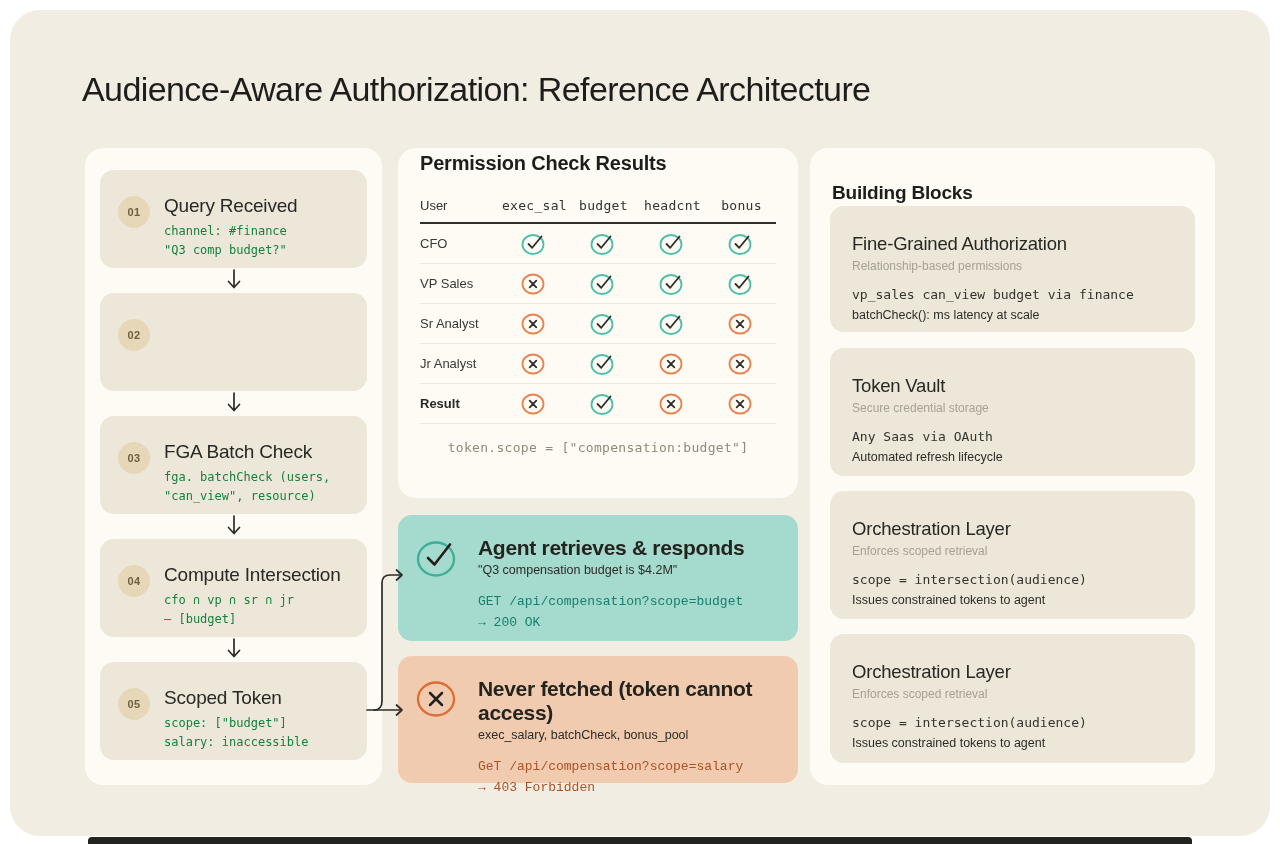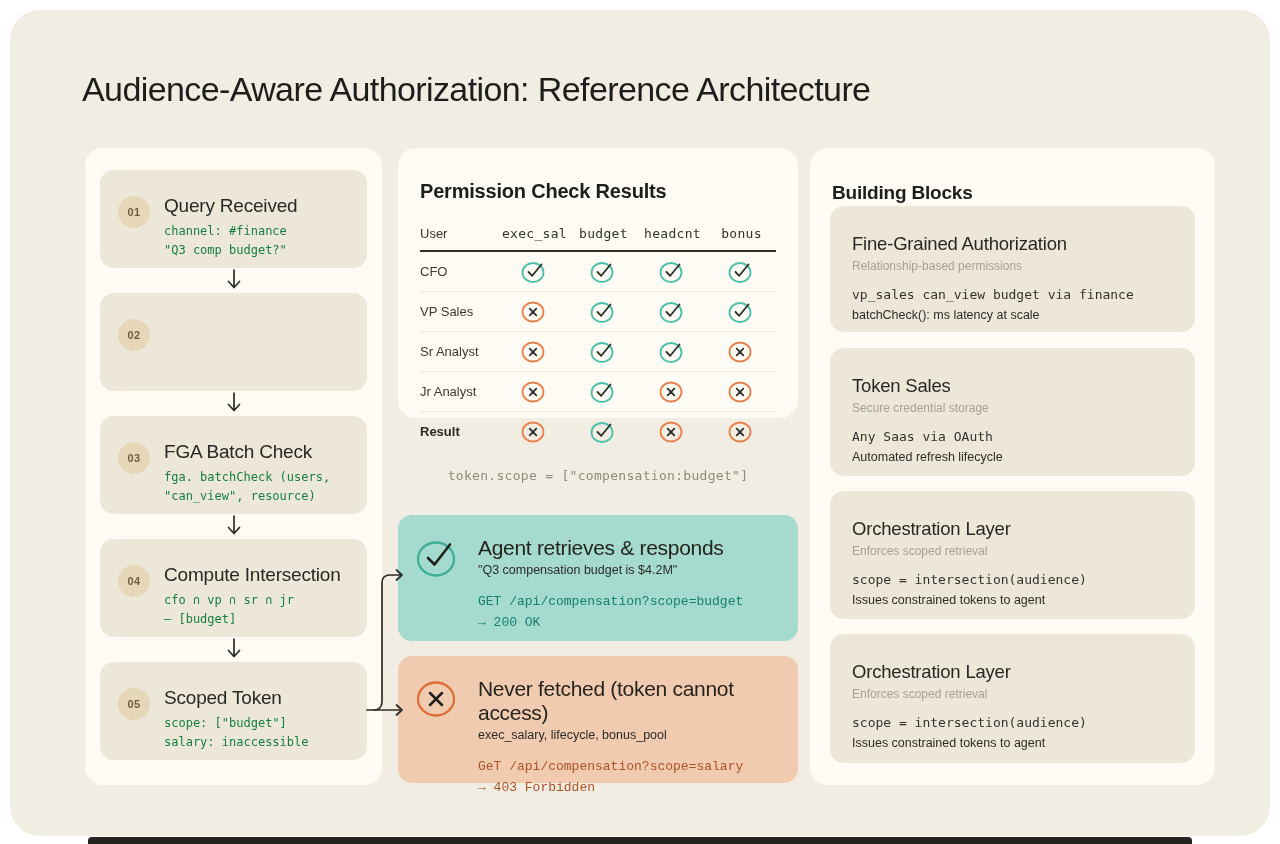--- a/index.html
+++ b/index.html
@@ -15,21 +15,21 @@
   .bottom-strip {
     position:absolute; left:88px; right:88px; bottom:0; height:7px;
     background:#232320; border-radius:4px 4px 0 0;
   }
   .page-title {
     position:absolute; left:72px; top:60px;
     font-size:34px; font-weight:500; letter-spacing:-0.6px; color:#1d1d1b;
   }
   .panel { position:absolute; background:#FDFBF3; border-radius:18px; }
   .left-panel  { left:75px;  top:138px; width:297px; height:637px; }
-  .table-panel { left:388px; top:138px; width:400px; height:270px; padding:32px 22px; }
+  .table-panel { left:388px; top:138px; width:400px; height:350px; padding:4px 22px; }
   .right-panel { left:800px; top:138px; width:405px; height:637px; padding:34px 20px; }
 
   
   .step {
     position:absolute; left:15px; width:267px; height:98px;
     background:#EDE7DA; border-radius:14px; display:flex; gap:14px;
     padding:25px 8px 0 18px;
   }
   .step-num {
     flex:none; width:32px; height:32px; border-radius:50%;
@@ -72,21 +72,21 @@
   }
 
   
   .outcome {
     position:absolute; left:388px; width:400px; border-radius:14px;
     display:flex; gap:15px; padding:21px 20px 0 18px;
   }
   .outcome-ok  { top:505px; height:126px; background:#A5DACF; }
   .outcome-err { top:646px; height:127px; background:#F1CBB0; }
   .big-icon { flex:none; width:47px; height:43px; }
-  .o-title { font-size:21px; color:#24241f; letter-spacing:-0.3px; }
+  .o-title { font-size:21px; color:#24241f; letter-spacing:-0.3px;font-weight:bold; }
   .o-sub   { font-size:12.5px; color:#2b2b26; margin-top:3px; }
   .o-code  {
     margin-top:14px; font-family:Liberation Mono, monospace;
     font-size:13px; line-height:1.65; white-space:pre;
   }
   .outcome-ok  .o-code { color:#15806C; }
   .outcome-err .o-code { color:#AD5127; }
 
   
   .bb-title-h { font-size:19px; font-weight:700; color:#1d1d1b; letter-spacing:-0.2px; padding-left:2px; }
@@ -336,37 +336,37 @@
 
     <div class="outcome outcome-err">
       <span class="big-icon">
         <svg viewBox="0 0 47 43" width="47" height="43">
           <ellipse cx="20" cy="22" rx="18" ry="16.5" fill="none" stroke="#DD6E35" stroke-width="2.3"></ellipse>
           <path d="M14 16 L26 28 M26 16 L14 28" fill="none" stroke="#20201c" stroke-width="2.5" stroke-linecap="round"></path>
         </svg>
       </span>
       <div>
         <div class="o-title">Never fetched (token cannot access)</div>
-        <div class="o-sub">exec_salary, lifecycle, bonus_pool</div>
+        <div class="o-sub">exec_salary, batchCheck, bonus_pool</div>
         <div class="o-code"><div>GeT /api/compensation?scope=salary</div><div>→ 403 Forbidden</div></div>
       </div>
     </div>
 
     <section class="panel right-panel">
       <h2 class="bb-title-h">Building Blocks</h2>
 
       <div class="bb-card" style="top:58px;  height:126px">
         <div class="bb-title">Fine-Grained Authorization</div>
         <div class="bb-sub">Relationship-based permissions</div>
         <div class="bb-code">vp_sales can_view budget via finance</div>
         <div class="bb-note">batchCheck(): ms latency at scale</div>
       </div>
 
       <div class="bb-card" style="top:200px; height:128px">
-        <div class="bb-title">Token Sales</div>
+        <div class="bb-title">Token Vault</div>
         <div class="bb-sub">Secure credential storage</div>
         <div class="bb-code">Any Saas via OAuth</div>
         <div class="bb-note">Automated refresh lifecycle</div>
       </div>
 
       <div class="bb-card" style="top:343px; height:128px">
         <div class="bb-title">Orchestration Layer</div>
         <div class="bb-sub">Enforces scoped retrieval</div>
         <div class="bb-code">scope = intersection(audience)</div>
         <div class="bb-note">Issues constrained tokens to agent</div>

